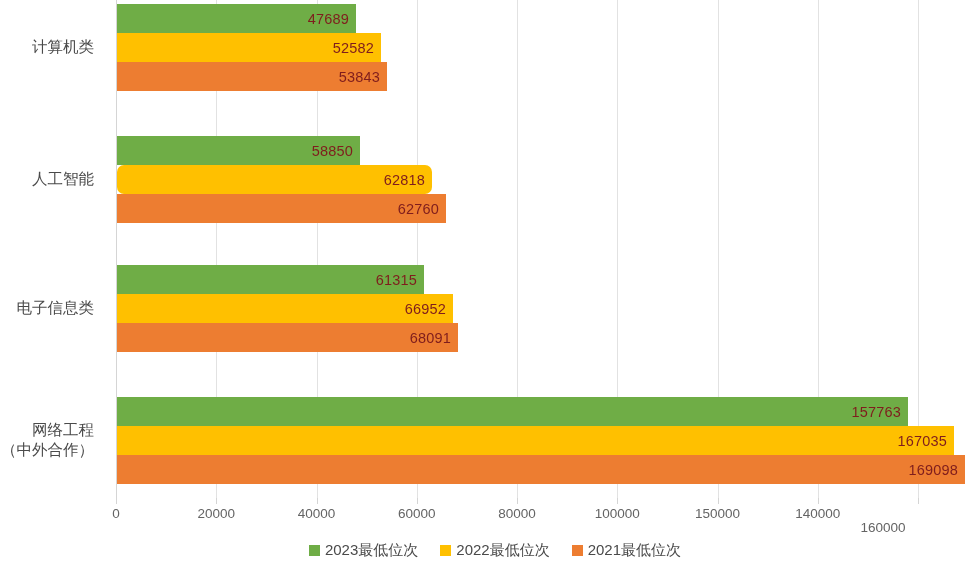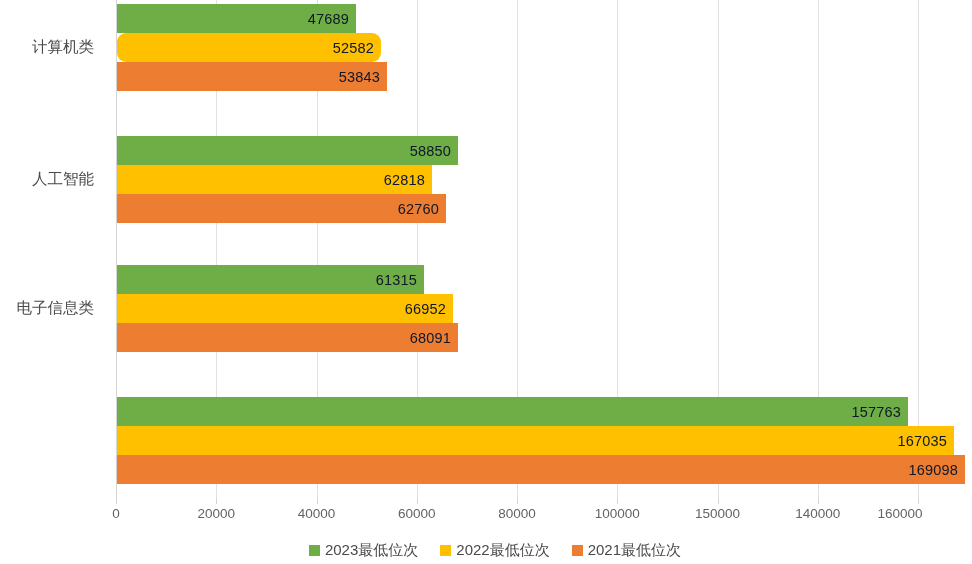--- a/index.html
+++ b/index.html
@@ -45,21 +45,21 @@
   
   .bar {
     position: absolute;
     height: 29px;
     display: flex;
     align-items: center;
     justify-content: flex-end;
   }
   .bar-value {
     font-size: 14.5px;
-    color: #0f172a;
+    color: #7f1d1d;
     padding-right: 7px;
     white-space: nowrap;
     letter-spacing: 0.2px;
   }
 
   
   .cat-label {
     position: absolute;
     right: 974px; 
     text-align: right;
@@ -137,48 +137,50 @@
 </style>
 </head>
 <body>
 
 <div id="chart-root">
 
   <div id="cat-labels">
       <div class="cat-label" style="top: 37px; padding-right: 14px;">计算机类</div>
       <div class="cat-label" style="top: 169px; padding-right: 14px;">人工智能</div>
       <div class="cat-label" style="top: 298px; padding-right: 14px;">电子信息类</div>
+      <div class="cat-label" style="top: 419.5px; padding-right: 14px;">网络工程
+（中外合作）</div>
     </div>
 
   <div id="plot-area">
     <div class="axis-line"></div>
     <div id="gridlines">
         <div class="gridline" style="left: 100.25px;"></div>
         <div class="gridline" style="left: 200.5px;"></div>
         <div class="gridline" style="left: 300.75px;"></div>
         <div class="gridline" style="left: 401px;"></div>
         <div class="gridline" style="left: 501.25px;"></div>
         <div class="gridline" style="left: 601.5px;"></div>
         <div class="gridline" style="left: 701.75px;"></div>
         <div class="gridline" style="left: 802px;"></div>
       </div>
     <div id="bars">
         <div class="bar" style="left: 1px; top: 4px; width: 239px; background: rgb(111, 173, 70);">
           <span class="bar-value">47689</span>
         </div>
-        <div class="bar" style="left: 1px; top: 33px; width: 264px; background: rgb(255, 192, 0); border-radius: 9px;">
+        <div class="bar" style="left: 1px; top: 33px; width: 264px; background: rgb(255, 192, 0);">
           <span class="bar-value">52582</span>
         </div>
         <div class="bar" style="left: 1px; top: 62px; width: 270px; background: rgb(237, 125, 49);">
           <span class="bar-value">53843</span>
         </div>
-        <div class="bar" style="left: 1px; top: 136px; width: 341px; background: rgb(111, 173, 70);">
+        <div class="bar" style="left: 1px; top: 136px; width: 243px; background: rgb(111, 173, 70);">
           <span class="bar-value">58850</span>
         </div>
-        <div class="bar" style="left: 1px; top: 165px; width: 315px; background: rgb(255, 192, 0);">
+        <div class="bar" style="left: 1px; top: 165px; width: 315px; background: rgb(255, 192, 0); border-radius: 7px;">
           <span class="bar-value">62818</span>
         </div>
         <div class="bar" style="left: 1px; top: 194px; width: 329px; background: rgb(237, 125, 49);">
           <span class="bar-value">62760</span>
         </div>
         <div class="bar" style="left: 1px; top: 265px; width: 307px; background: rgb(111, 173, 70);">
           <span class="bar-value">61315</span>
         </div>
         <div class="bar" style="left: 1px; top: 294px; width: 336px; background: rgb(255, 192, 0);">
           <span class="bar-value">66952</span>
@@ -209,21 +211,21 @@
       <div class="tick-label" style="left: 300.75px;">60000</div>
       <div class="tick-mark" style="left: 401px;"></div>
       <div class="tick-label" style="left: 401px;">80000</div>
       <div class="tick-mark" style="left: 501.25px;"></div>
       <div class="tick-label" style="left: 501.25px;">100000</div>
       <div class="tick-mark" style="left: 601.5px;"></div>
       <div class="tick-label" style="left: 601.5px;">150000</div>
       <div class="tick-mark" style="left: 701.75px;"></div>
       <div class="tick-label" style="left: 701.75px;">140000</div>
       <div class="tick-mark" style="left: 802px;"></div>
-      <div class="tick-label" style="left: 784px;">160000</div>
+      <div class="tick-label" style="left: 767px; margin-top: 14px;">160000</div>
     </div>
 
   <div id="legend">
       <div class="legend-item">
         <span class="legend-swatch" style="background: rgb(111, 173, 70);"></span>
         <span class="legend-text">2023最低位次</span>
       </div>
       <div class="legend-item">
         <span class="legend-swatch" style="background: rgb(255, 192, 0);"></span>
         <span class="legend-text">2022最低位次</span>

